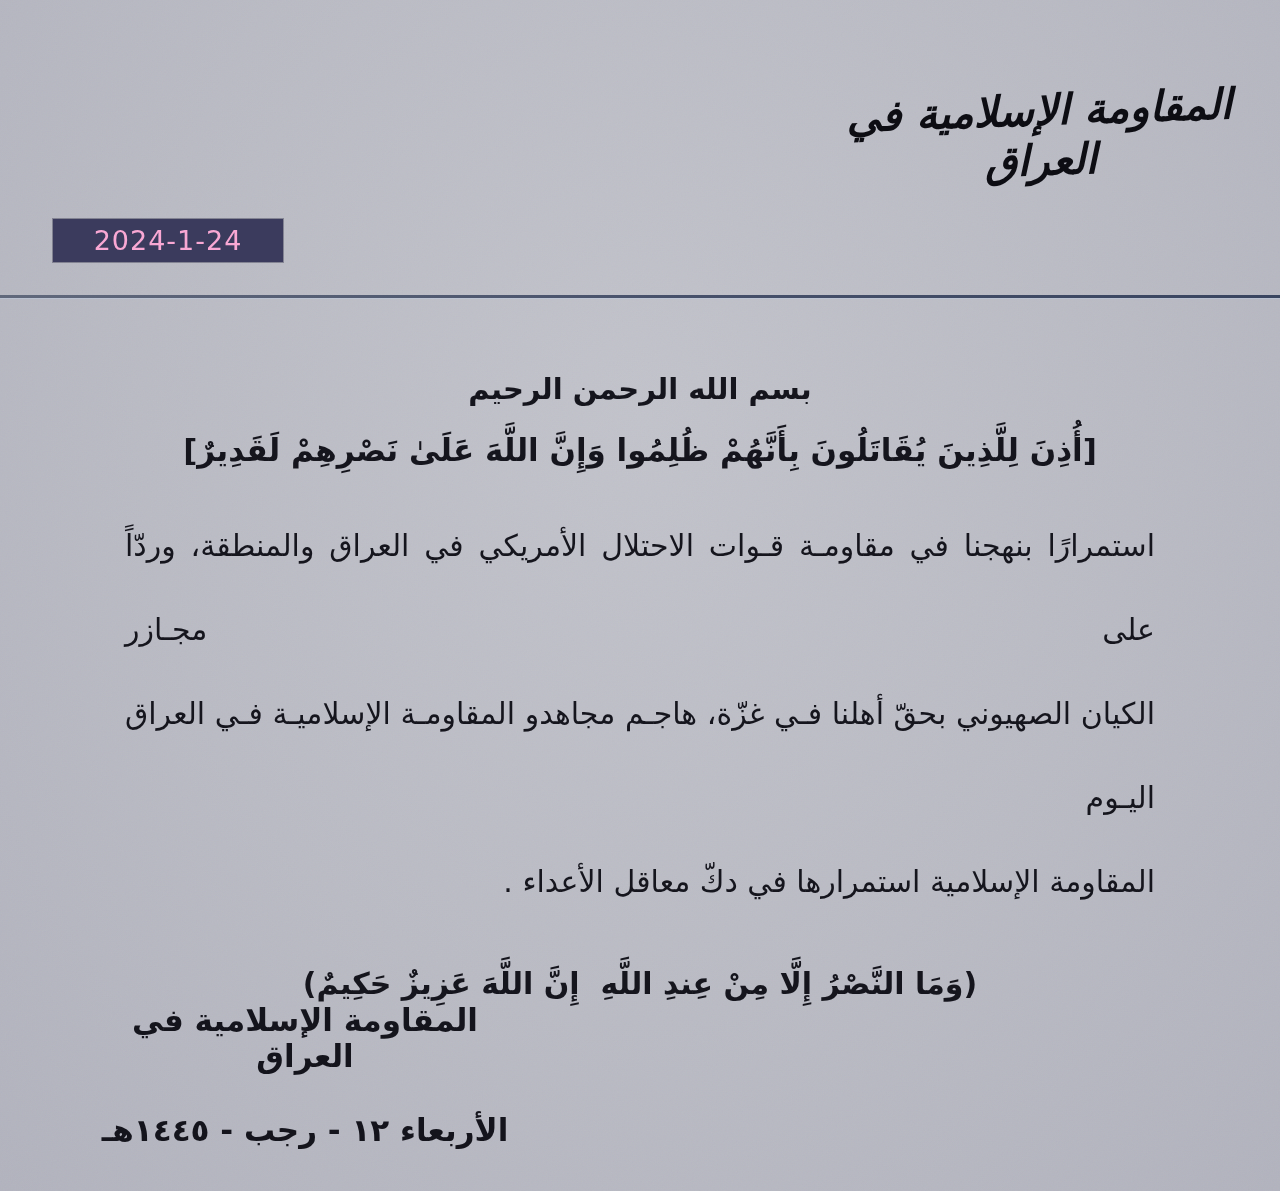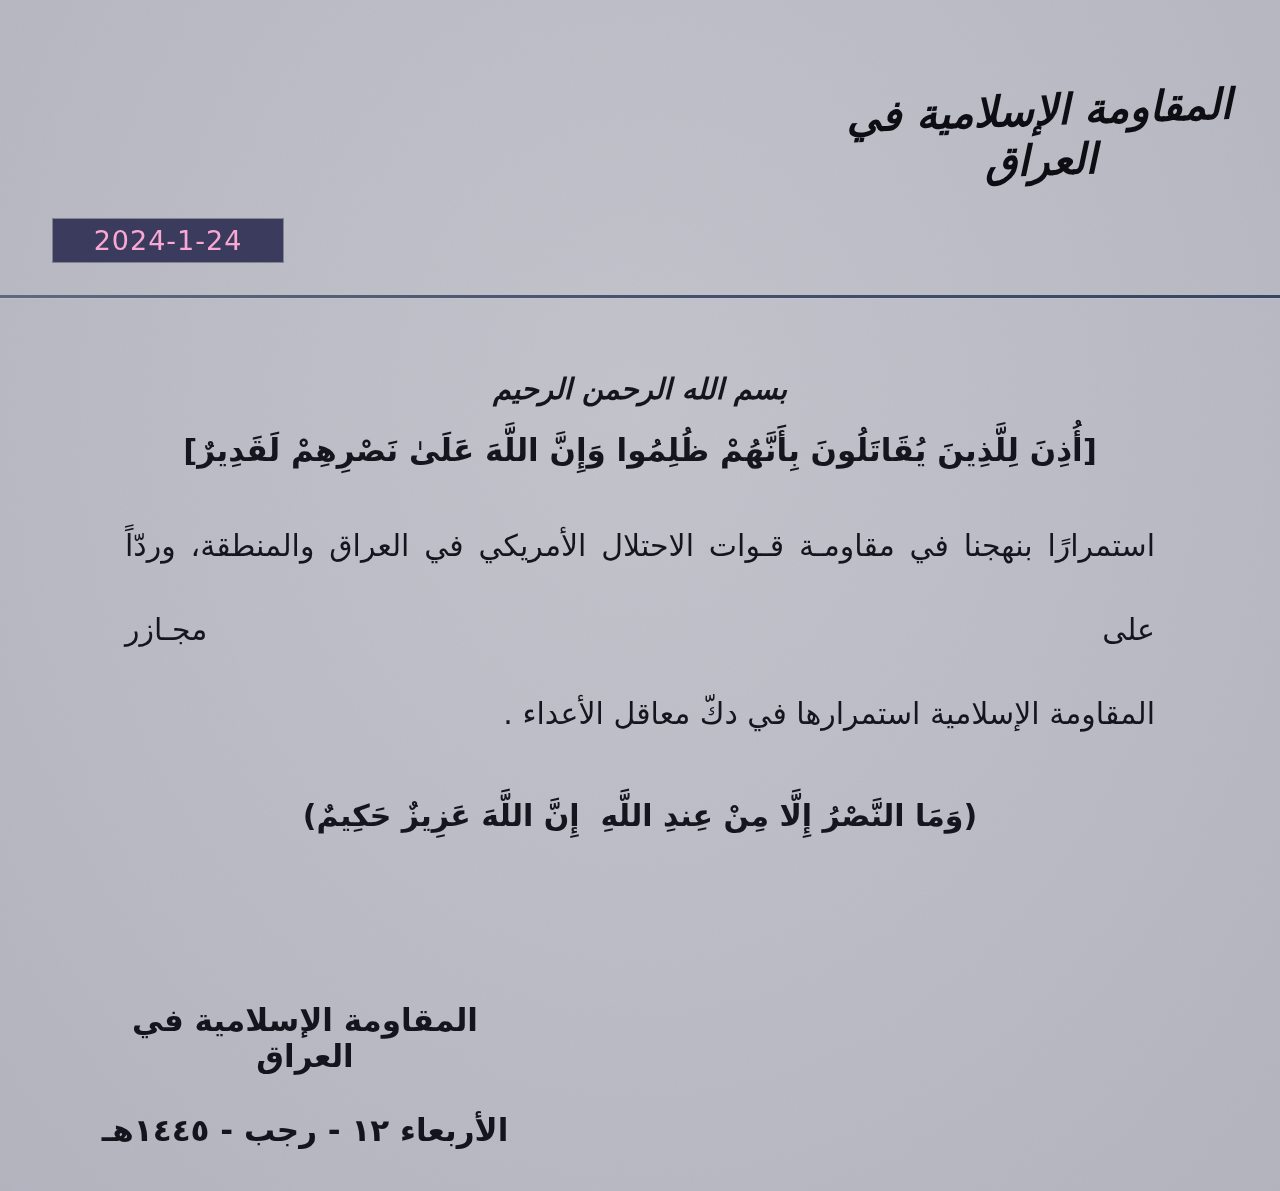--- a/index.html
+++ b/index.html
@@ -57,21 +57,20 @@
   .content {
     position: absolute;
     top: 372px; left: 125px; right: 125px;
     direction: rtl;
   }
   .bismillah {
     text-align: center;
     font-size: 29px;
     font-weight: bold;
     margin-bottom: 26px;
-    font-style: italic;
   }
   .verse-top {
     text-align: center;
     font-size: 31px;
     font-weight: bold;
     margin-bottom: 36px;
   }
   .body-line {
     font-size: 30px;
     font-weight: normal;
@@ -120,20 +119,21 @@
 
   <div class="divider"></div>
 
   <div class="content">
     <div class="bismillah">بسم الله الرحمن الرحيم</div>
 
     <div class="verse-top">[أُذِنَ لِلَّذِينَ يُقَاتَلُونَ بِأَنَّهُمْ ظُلِمُوا وَإِنَّ اللَّهَ عَلَىٰ نَصْرِهِمْ لَقَدِيرٌ]</div>
 
     <div class="paragraph">
       <div class="body-line">استمرارًا بنهجنا في مقاومـة قـوات الاحتلال الأمريكي في العراق والمنطقة، وردّاً على مجـازر</div>
+      <div class="body-line">الكيان الصهيوني بحقّ أهلنا فـي غزّة، هاجـم مجاهدو المقاومـة الإسلاميـة فـي العراق اليـوم</div>
       <div class="body-line last">المقاومة الإسلامية استمرارها في دكّ معاقل الأعداء .</div>
     </div>
 
     <div class="verse-bottom">(وَمَا النَّصْرُ إِلَّا مِنْ عِندِ اللَّهِ&nbsp; إِنَّ اللَّهَ عَزِيزٌ حَكِيمٌ)</div>
   </div>
 
   <div class="footer">
     <div class="org">المقاومة الإسلامية في العراق</div>
     <div class="hijri">الأربعاء ١٢ - رجب - ١٤٤٥هـ</div>
   </div>

